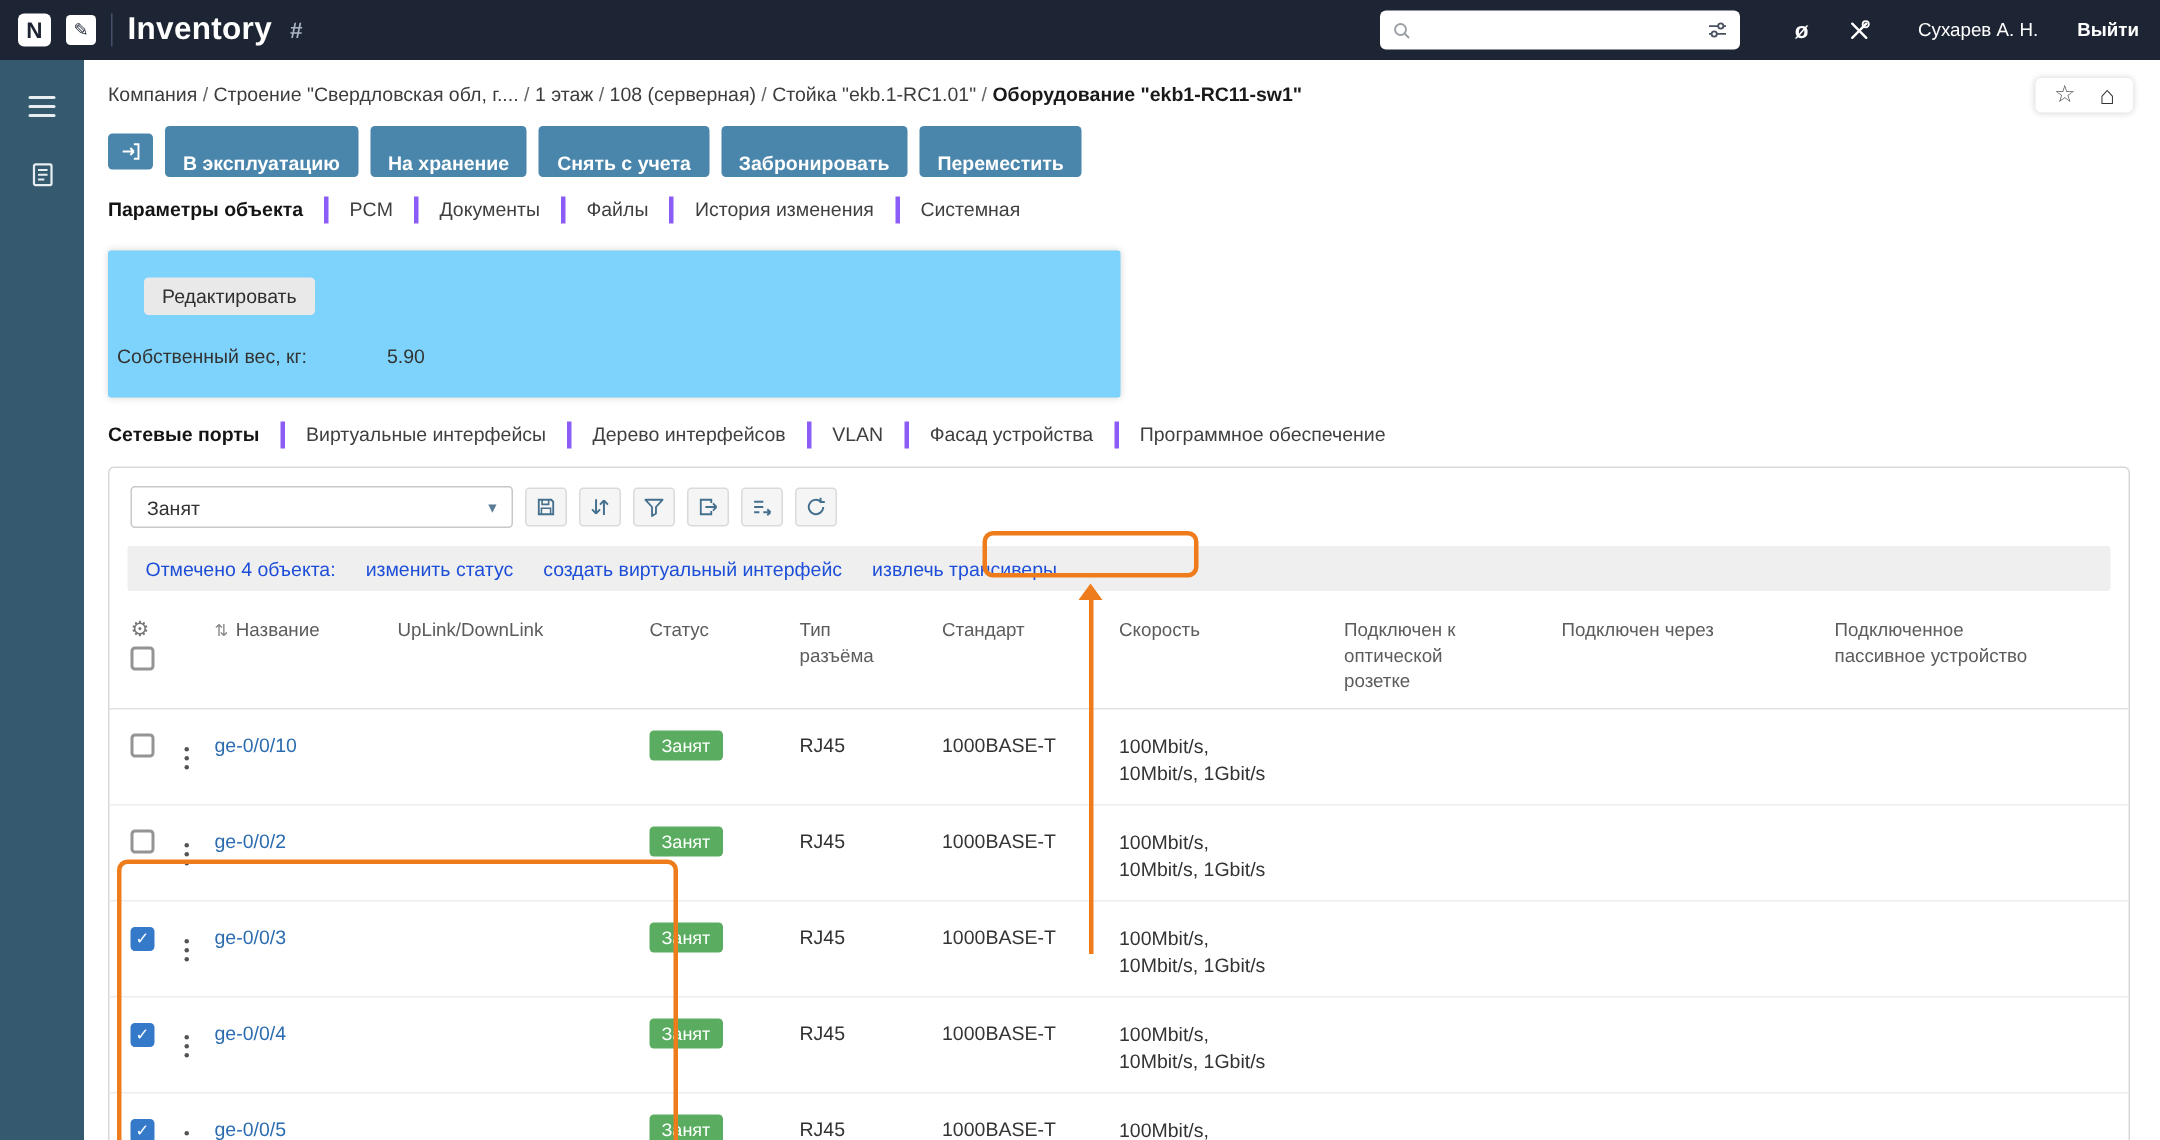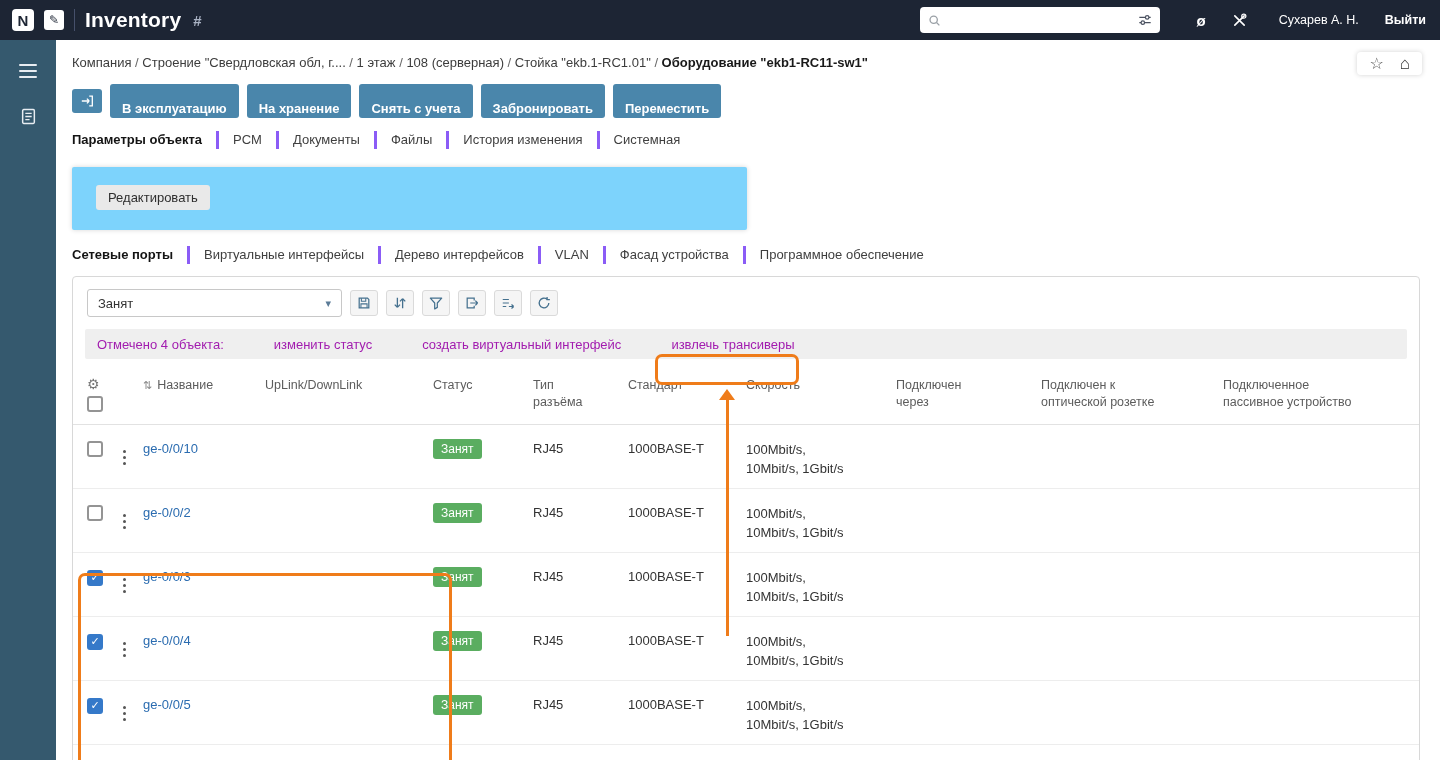--- a/index.html
+++ b/index.html
@@ -75,21 +75,21 @@
     height:520px;background:#fff}
   .ptoolbar{display:flex;align-items:center;gap:8px;padding:12px 14px 10px}
   .select{width:255px;height:28px;border:1px solid #c8c8c8;border-radius:3px;display:flex;
     align-items:center;padding:0 10px;font-size:13px;color:#333;justify-content:space-between;cursor:pointer}
   .caret{color:#5b7b97;font-size:11px}
   .ibtn{width:28px;height:26px;border:1px solid #dadada;background:#f5f5f5;border-radius:3px;
     display:flex;align-items:center;justify-content:center;color:#44708e;cursor:pointer}
   .create-btn{margin-left:6px}
 
   .selbar{margin:2px 12px 0;background:#efefef;border-radius:2px;height:30px;display:flex;
-    align-items:center;padding:0 12px;font-size:13px;color:#a21caf;gap:50px}
+    align-items:center;padding:0 12px;font-size:13px;color:#1d4ed8;gap:20px}
   .sel-action{cursor:pointer;white-space:nowrap}
 
   .table{margin-top:8px}
   .tr{display:grid;
     grid-template-columns:30px 26px 122px 168px 100px 95px 118px 150px 145px 182px minmax(0,1fr);
     padding:0 14px}
   .thead{color:#5c5c5c;font-size:12.5px;padding-top:8px;padding-bottom:9px;
     border-bottom:1px solid #e2e2e2;align-items:start}
   .th{padding-top:2px}
   .hw{display:inline-block;line-height:1.35}
@@ -203,20 +203,24 @@
       <div class="tab active">Параметры объекта</div>
       <div class="tab">PCM</div>
       <div class="tab">Документы</div>
       <div class="tab">Файлы</div>
       <div class="tab">История изменения</div>
       <div class="tab">Системная</div>
     </div>
 
   <div class="card">
     <button class="gray-btn edit-btn">Редактировать</button>
+    <div class="weight-row">
+      <span class="weight-label">Собственный вес, кг:</span>
+      <span class="weight-value">5.90</span>
+    </div>
   </div>
 
   <div class="tabs tabs2">
       <div class="tab active">Сетевые порты</div>
       <div class="tab">Виртуальные интерфейсы</div>
       <div class="tab">Дерево интерфейсов</div>
       <div class="tab">VLAN</div>
       <div class="tab">Фасад устройства</div>
       <div class="tab">Программное обеспечение</div>
     </div>
@@ -278,22 +282,22 @@
           <span class="gear">⚙</span>
           <span class="cb"></span>
         </div>
         <div class="th"></div>
         <div class="th"><span class="sort-ic">⇅</span><span class="hw">Название</span></div>
         <div class="th"><span class="hw">UpLink/DownLink</span></div>
         <div class="th"><span class="hw">Статус</span></div>
         <div class="th"><span class="hw">Тип разъёма</span></div>
         <div class="th"><span class="hw">Стандарт</span></div>
         <div class="th"><span class="hw">Скорость</span></div>
+        <div class="th"><span class="hw">Подключен к оптической розетке</span></div>
         <div class="th"><span class="hw">Подключен через</span></div>
-        <div class="th"><span class="hw">Подключен к оптической розетке</span></div>
         <div class="th"><span class="hw">Подключенное пассивное устройство</span></div>
       </div>
       <div>
           <div class="tr trow">
             <div class="td"><span class="cb"></span></div>
             <div class="td"><span class="kebab">
                 <i></i>
                 <i></i>
                 <i></i>
               </span></div>

